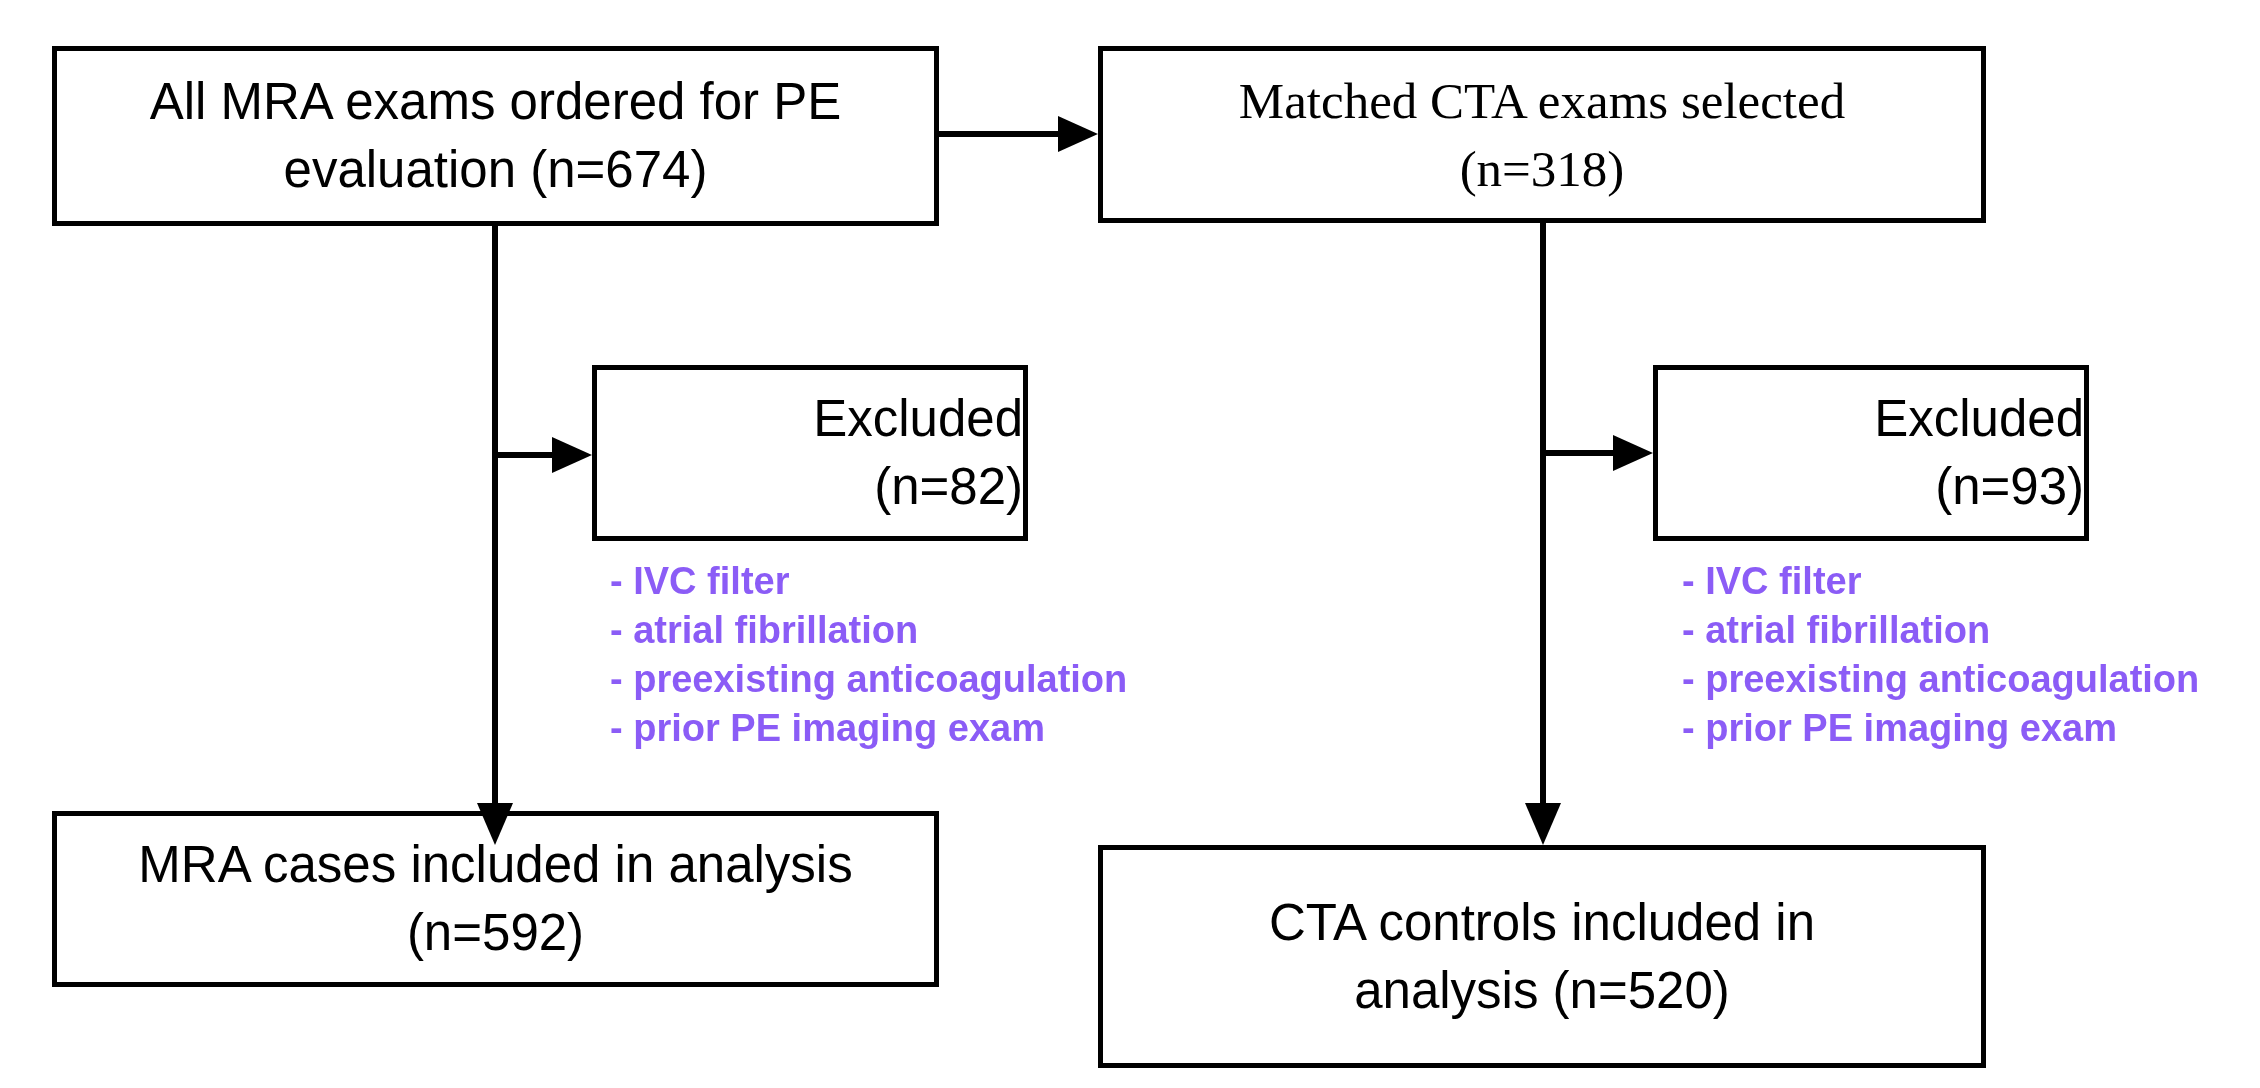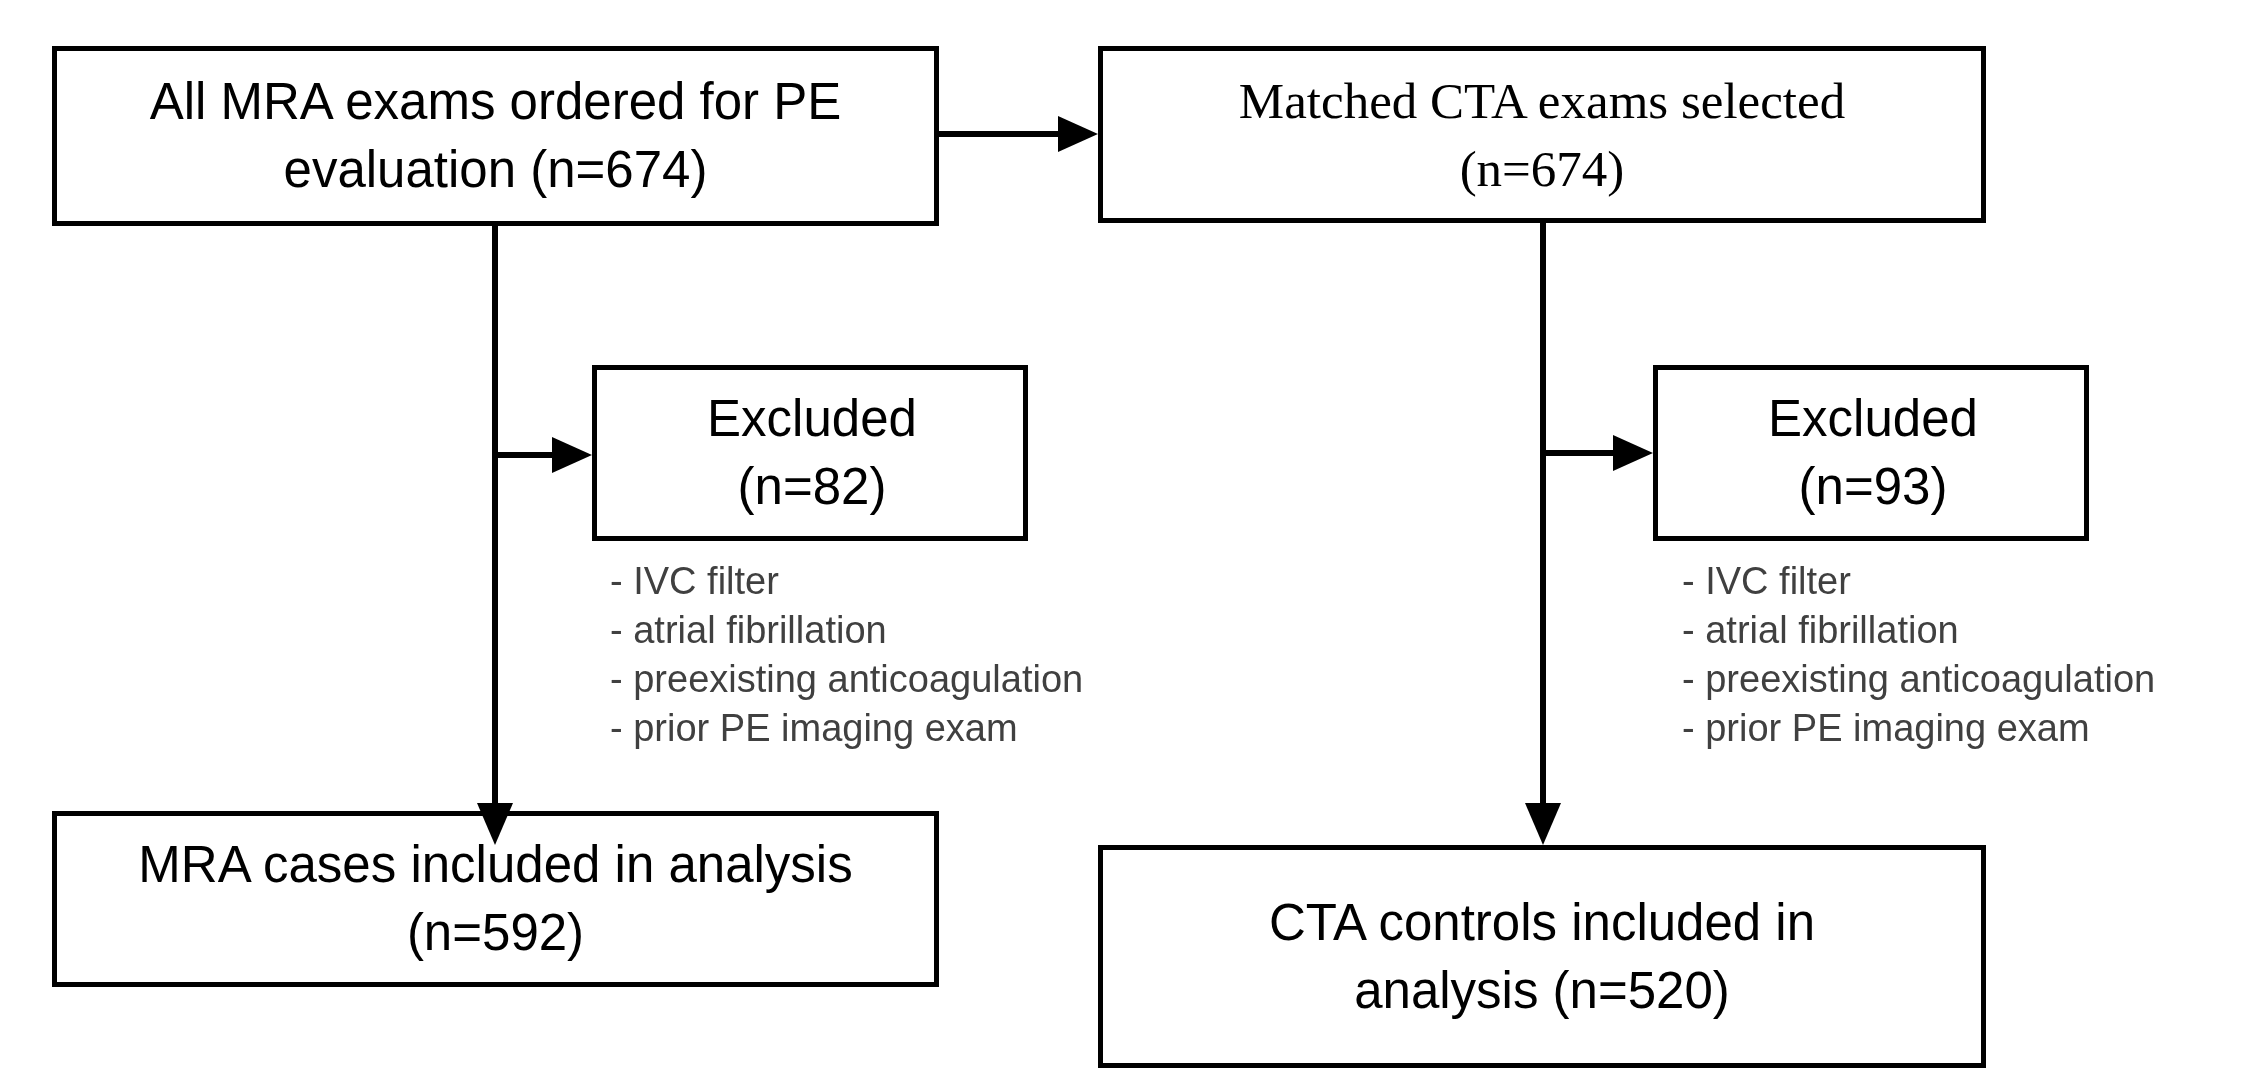--- a/index.html
+++ b/index.html
@@ -23,35 +23,36 @@
     background: #ffffff;
     display: flex;
     flex-direction: column;
     justify-content: center;
     font-size: 51px;
     line-height: 68px;
     color: #000000;
   }
   .box .bl { white-space: nowrap; }
   .txt-center { text-align: center; align-items: center; }
-  .txt-left   { text-align: center; padding-left: 4px; }
+  .txt-left   { text-align: right; padding-left: 4px; }
 
   .b-tl { left: 52px;   top: 46px;  width: 887px; height: 180px; }
   .b-tr { left: 1098px; top: 46px;  width: 888px; height: 177px; font-family: Liberation Serif, serif; }
   .b-el { left: 592px;  top: 365px; width: 436px; height: 176px; }
   .b-er { left: 1653px; top: 365px; width: 436px; height: 176px; }
   .b-bl { left: 52px;   top: 811px; width: 887px; height: 176px; }
   .b-br { left: 1098px; top: 845px; width: 888px; height: 223px; }
 
   .reasons {
     position: absolute;
     font-size: 38px;
     line-height: 49px;
     white-space: nowrap;
-    color: #404040;
+    color: #8b5cf6;
+    font-weight: bold;
   }
   .r-left  { left: 610px;  top: 557px; }
   .r-right { left: 1682px; top: 557px; }
 
   .shaft { position: absolute; background: #000000; }
   .tri   { position: absolute; width: 0; height: 0; }
 
   
   .a-top-shaft { left: 939px; top: 131px; width: 120px; height: 6px; }
   .a-top-head  { left: 1058px; top: 116px;
@@ -92,21 +93,21 @@
 
 <div class="canvas">
 
   <div class="box txt-center b-tl">
     <div class="bl">All MRA exams ordered for PE</div>
     <div class="bl">evaluation (n=674)</div>
   </div>
 
   <div class="box txt-center b-tr">
     <div class="bl">Matched CTA exams selected</div>
-    <div class="bl">(n=674)</div>
+    <div class="bl">(n=318)</div>
   </div>
 
   <div class="box txt-left b-el">
     <div class="bl">Excluded</div>
     <div class="bl">(n=82)</div>
   </div>
 
   <div class="box txt-left b-er">
     <div class="bl">Excluded</div>
     <div class="bl">(n=93)</div>

